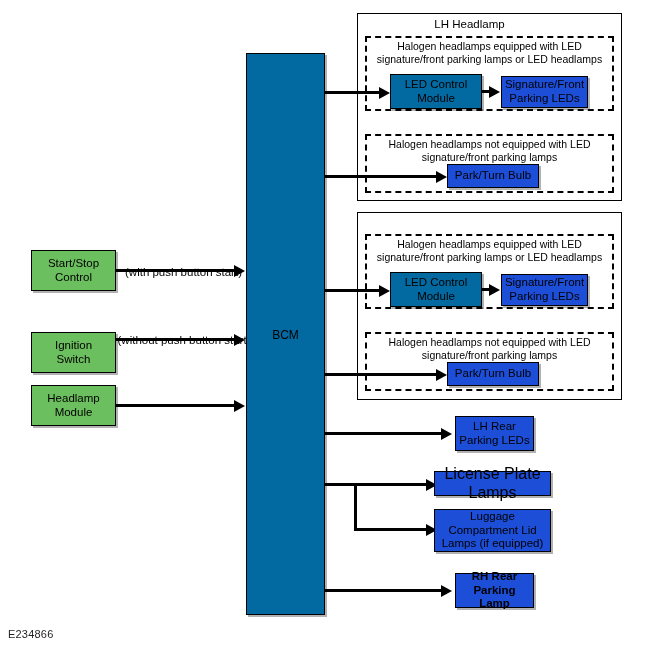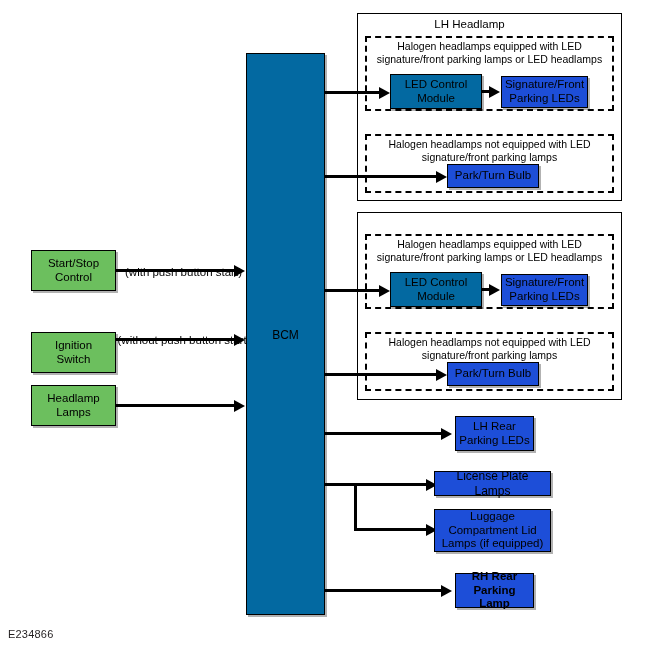--- a/index.html
+++ b/index.html
@@ -106,21 +106,21 @@
 Control</span>
   </div>
 
   <div class="box box-green shadowed" style="left:31px; top:332px; width:85px; height:41px; font-size:11.5px;">
     <span style="white-space: pre-line;">Ignition
 Switch</span>
   </div>
 
   <div class="box box-green shadowed" style="left:31px; top:385px; width:85px; height:41px; font-size:11.5px;">
     <span style="white-space: pre-line;">Headlamp
-Lamps</span>
+Module</span>
   </div>
 
   <div class="caption" style="left:116px; top:252px; width:135px; font-size:11.5px;">
     <span>(with push button start)</span>
   </div>
   <div class="caption" style="left:111px; top:320px; width:146px; font-size:11.5px;">
     <span>(without push button start)</span>
   </div>
 
   <div class="hline" style="left:116px; top:269px; width:120px;"></div>
@@ -198,21 +198,21 @@
 
   <div class="hline" style="left:325px; top:432px; width:120px;"></div>
   <div class="arrowhead" style="left:441px; top:427.5px;"></div>
   <div class="box box-blue shadowed" style="left:455px; top:416px; width:79px; height:35px; font-size:11.5px;">
     <span style="white-space: pre-line;">LH Rear
 Parking LEDs</span>
   </div>
 
   <div class="hline" style="left:325px; top:483px; width:105px;"></div>
   <div class="arrowhead" style="left:426px; top:478.5px;"></div>
-  <div class="box box-blue shadowed" style="left:434px; top:471px; width:117px; height:25px; font-size:12px;">
+  <div class="box box-blue shadowed" style="left:434px; top:471px; width:117px; height:25px; font-size:16px;">
     <span>License Plate Lamps</span>
   </div>
 
   <div class="vline" style="left:354px; top:483px; height:48px;"></div>
   <div class="hline" style="left:354px; top:528px; width:76px;"></div>
   <div class="arrowhead" style="left:426px; top:523.5px;"></div>
   <div class="box box-blue shadowed" style="left:434px; top:509px; width:117px; height:43px; font-size:11.5px;">
     <span style="white-space: pre-line;">Luggage
 Compartment Lid
 Lamps (if equipped)</span>

